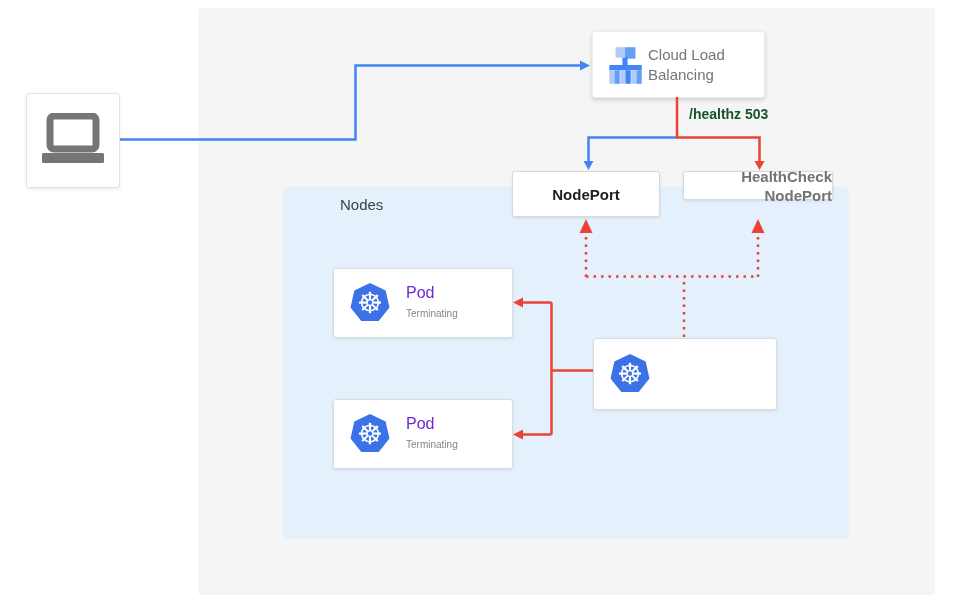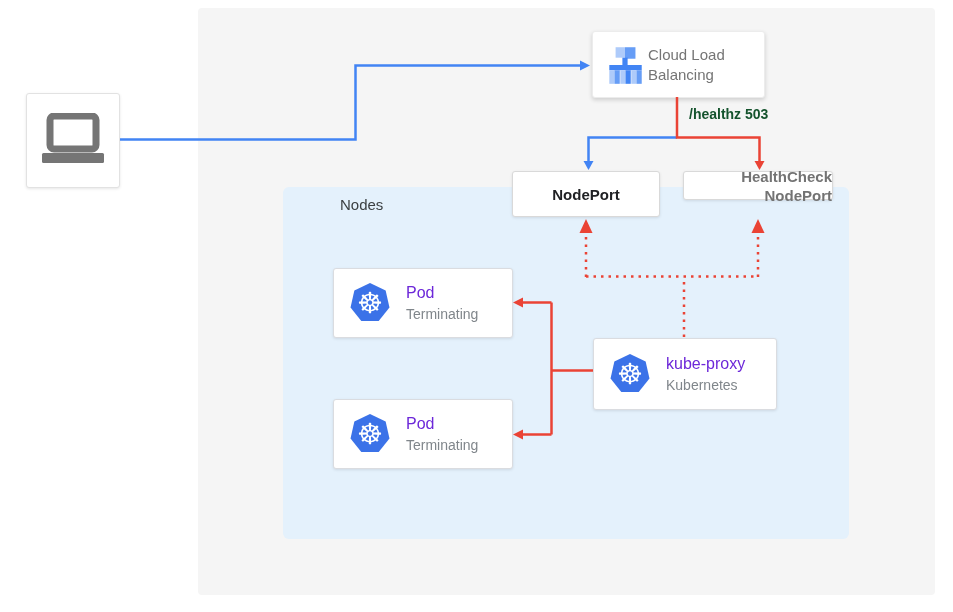--- a/index.html
+++ b/index.html
@@ -28,21 +28,21 @@
                   font-weight:bold; font-size:15px; color:#202124; }
   .hcnp-box { left:683px; top:171px; width:150px; height:29px; border-color:#D9D9D9;
               display:flex; flex-direction:column; align-items:flex-end; justify-content:center;
               font-weight:bold; font-size:15px; color:#737373; line-height:19px; text-align:center; }
 
   .entity-box { display:flex; align-items:center; padding-left:16px; gap:16px; }
   .pod1-box { left:333px; top:268px; width:180px; height:70px; }
   .pod2-box { left:333px; top:399px; width:180px; height:70px; }
   .kp-box   { left:593px; top:338px; width:184px; height:72px; }
   .entity-title { font-size:16px; color:#6d28d9; line-height:22px; }
-  .entity-sub   { font-size:14px; color:#80868B; line-height:20px; }
+  .entity-sub   { font-size:10px; color:#80868B; line-height:20px; }
 
   .k8s-icon { width:40px; height:40px; background:#3B72E8; color:#ffffff; flex:0 0 40px;
               clip-path: polygon(50% 0%, 10.9% 18.8%, 1.3% 61.1%, 28.3% 95.1%, 71.7% 95.1%, 98.7% 61.1%, 89.1% 18.8%);
               display:flex; align-items:center; justify-content:center;
               font-size:29px; line-height:40px; }
 
   svg.arrows { position:absolute; left:0; top:0; width:953px; height:612px; pointer-events:none; }
   .blue-line { stroke:#4284F4; stroke-width:2.5; fill:none; }
   .red-line  { stroke:#EA4335; stroke-width:2.5; fill:none; }
   .red-dotted{ stroke:#EA4335; stroke-width:2.5; fill:none; stroke-dasharray:2.5 5; }
@@ -114,24 +114,20 @@
     <div>
       <div class="entity-title">Pod</div>
       <div class="entity-sub">Terminating</div>
     </div>
   </div>
 
   <div class="box entity-box kp-box">
     <div class="k8s-icon">
       <span>☸</span>
     </div>
-    <div>
-      <div class="entity-title">kube-proxy</div>
-      <div class="entity-sub">Kubernetes</div>
-    </div>
   </div>
 
   <svg class="arrows">
 
     <g>
       <polyline class="blue-line" points="120,139.5 355.5,139.5 355.5,65.5 580,65.5"></polyline>
       <polygon class="blue-head" points="590,65.5 580,60.5 580,70.5"></polygon>
     </g>
 
     <g>

